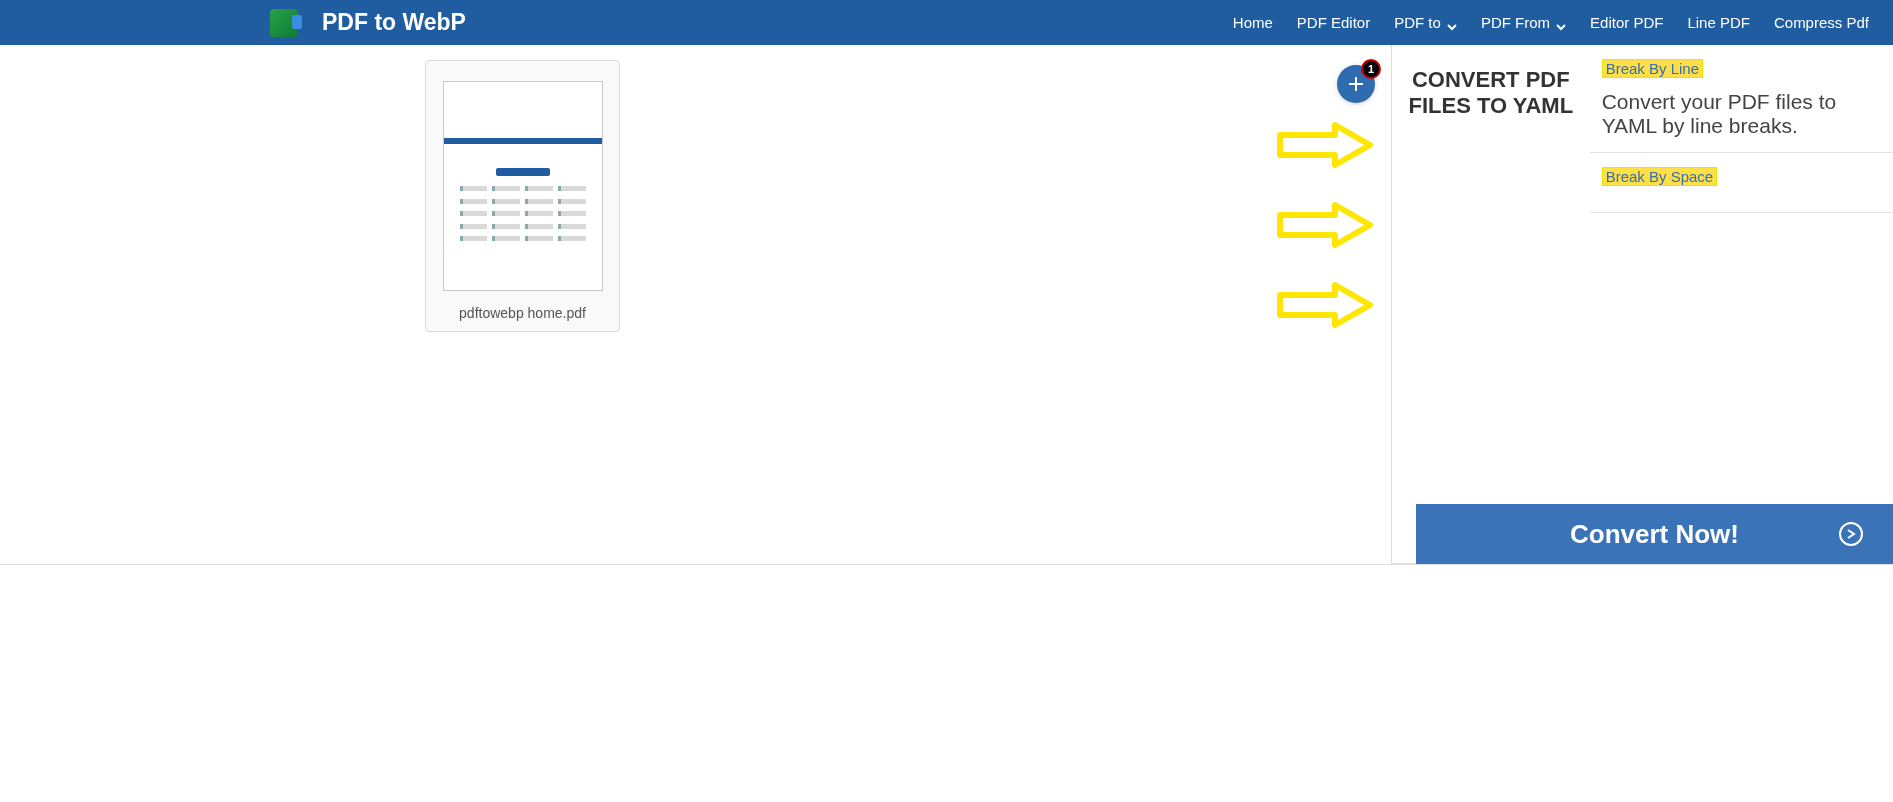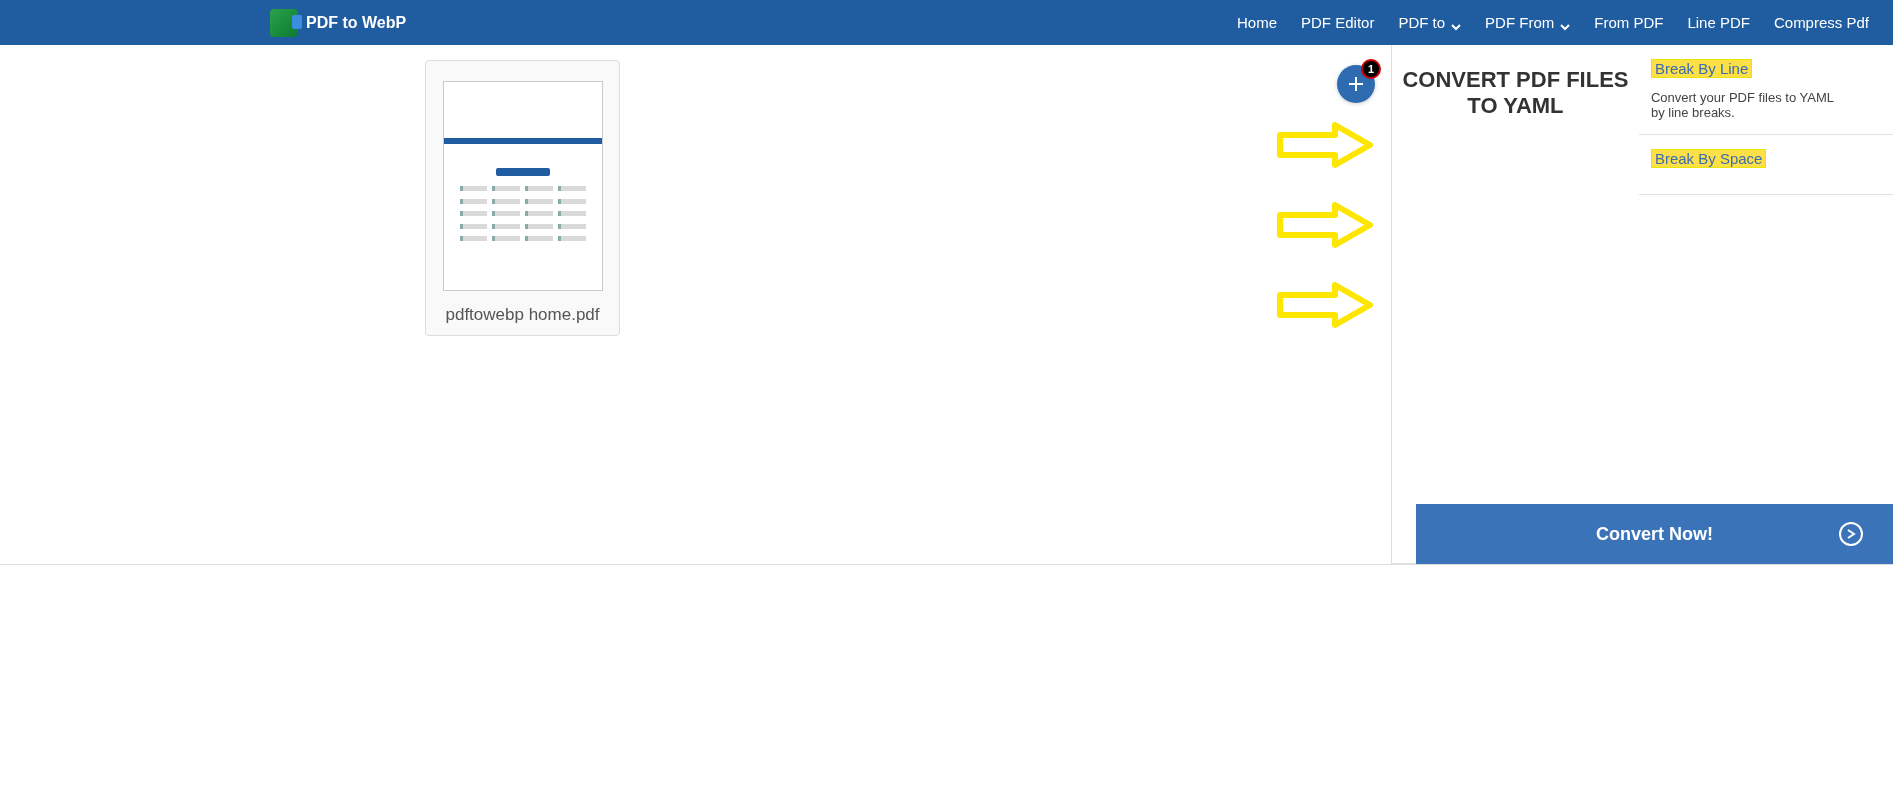--- a/index.html
+++ b/index.html
@@ -17,23 +17,23 @@
     background: #1f5ca0;
     height: 45px;
     display: flex;
     align-items: center;
     color: #fff;
     padding: 0 24px 0 270px;
   }
   .brand {
     display: flex;
     align-items: center;
-    gap: 8px;
+    gap: 24px;
     font-weight: 700;
-    font-size: 16px;
+    font-size: 23px;
     margin-right: auto;
   }
   .brand-icon {
     width: 28px; height: 28px;
     background: linear-gradient(135deg,#2aa24a,#0d7a32);
     border-radius: 4px;
     position: relative;
   }
   .brand-icon::after{
     content:"";
@@ -106,21 +106,21 @@
   .pagethumb .grid {
     position:absolute; top:104px; left:16px; right:16px; bottom:44px;
     display:grid; grid-template-columns:repeat(4,1fr);
     gap:3px 5px;
   }
   .pagethumb .grid span{
     height:5px; background:#d9d9d9; border-left:3px solid #8aa;
   }
   .thumblabel {
     margin-top: 14px;
-    font-size: 17px;
+    font-size: 14px;
     color: #555;
   }
 
   .addbtn {
     position: absolute;
     top: 20px;
     right: 16px;
     width: 38px; height: 38px;
     border-radius: 50%;
     background: #2f6bb0;
@@ -175,39 +175,39 @@
   .option .name {
     display:inline-block;
     border:1px solid #e6e600;
     background:#fde047;
     color:#3a6cb0;
     font-size:15px;
     padding:0 3px;
     margin-bottom:12px;
   }
   .option .desc {
-    font-size:13px;
+    font-size:21px;
     color:#444;
   }
   .check {
     position:absolute;
     right:14px; top:50%; transform:translateY(-50%);
     width:22px; height:22px;
     background:#35b54a;
     border-radius:50%;
     display:flex; align-items:center; justify-content:center;
   }
 
   .convertbtn {
     position:absolute;
     bottom:0; left:24px; right:0;
     height:60px;
     background:#3b73b9;
     color:#fff;
-    font-size:18px;
+    font-size:26px;
     font-weight:700;
     border:none;
     display:flex; align-items:center; justify-content:center;
     gap:60px;
     cursor:pointer;
   }
   .convertbtn .go {
     position:absolute; right:30px;
     width:24px; height:24px;
     border:2px solid #fff; border-radius:50%;
@@ -239,21 +239,21 @@
     </a>
     <a>
       <span>PDF From</span>
       <span class="chev">
         <svg viewBox="0 0 10 10">
             <path d="M1 3 L5 7 L9 3" fill="none" stroke="#fff" stroke-width="2"></path>
           </svg>
       </span>
     </a>
     <a>
-        <span>From PDF</span>
+        <span>Editor PDF</span>
       </a>
     <a>
         <span>Line PDF</span>
       </a>
     <a>
         <span>Compress Pdf</span>
       </a>
   </div>
 </div>
 

